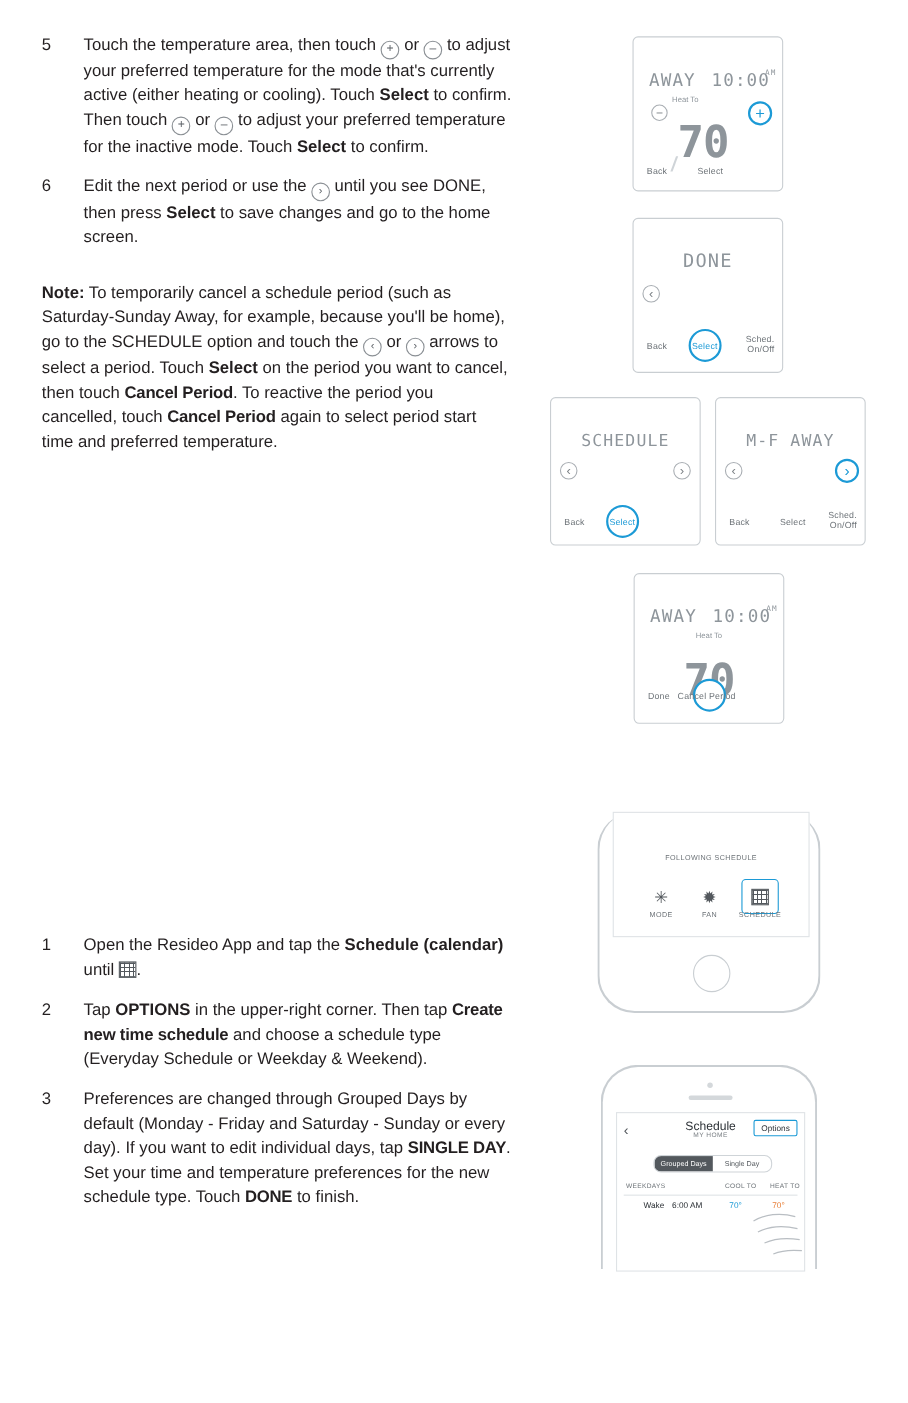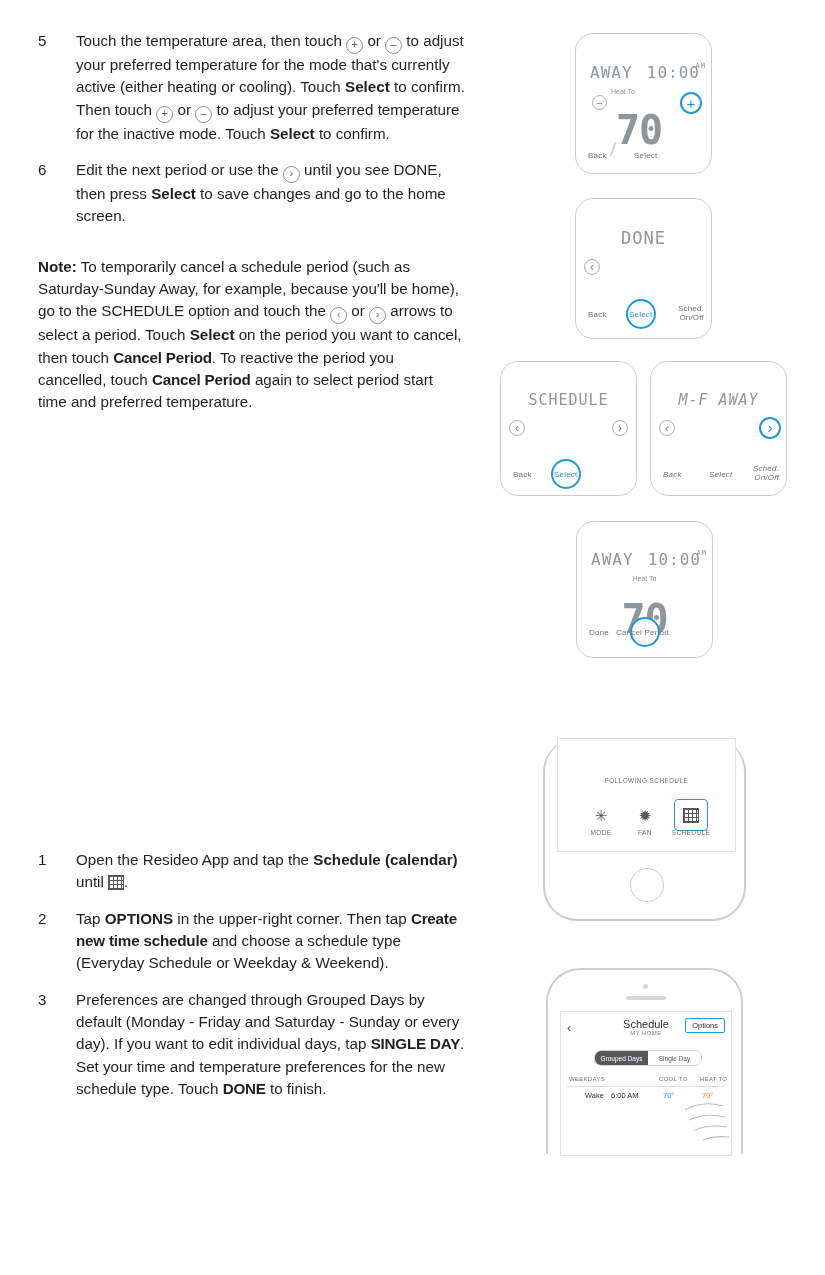--- a/index.html
+++ b/index.html
@@ -111,21 +111,21 @@
     background:
       repeating-linear-gradient(to right, #53585d 0 1px, transparent 1px 4px),
       repeating-linear-gradient(to bottom, #53585d 0 1px, transparent 1px 4px);
   }
 
   
   .device {
     position: absolute;
     background: #ffffff;
     border: 1.6px solid #c9ced2;
-    border-radius: 18px;
+    border-radius: 5px;
     box-sizing: border-box;
   }
   .dev-lcd {
     font-family: "DejaVu Sans Mono", monospace;
     color: #8e959b;
     letter-spacing: 1px;
   }
   .dev-label {
     position: absolute;
     font-size: 8px;
@@ -304,21 +304,21 @@
 
   <div class="device" style="left:500px; top:361px; width:137px; height:135px;">
     <div class="dev-lcd" style="position:absolute; left:0; right:0; top:29px; text-align:center; font-size:15px;">SCHEDULE</div>
     <div class="grey-circ" style="left:8px; top:58px; width:16px; height:16px; font-size:12px;">‹</div>
     <div class="grey-circ" style="right:8px; top:58px; width:16px; height:16px; font-size:12px;">›</div>
     <div class="dev-label" style="left:12px; top:108px;">Back</div>
     <div class="sel-pill" style="left:50px; top:97px; width:30px; height:30px;"></div>
     <div class="dev-label" style="left:53px; top:108px; color:#1c9ad6;">Select</div>
   </div>
 
-  <div class="device" style="left:650px; top:361px; width:137px; height:135px;font-style:italic;">
+  <div class="device" style="left:650px; top:361px; width:137px; height:135px;">
     <div class="dev-lcd" style="position:absolute; left:0; right:0; top:29px; text-align:center; font-size:15px;">M-F AWAY</div>
     <div class="grey-circ" style="left:8px; top:58px; width:16px; height:16px; font-size:12px;">‹</div>
     <div class="circ-btn" style="right:5px; top:55px; width:22px; height:22px; font-size:14px;">›</div>
     <div class="dev-label" style="left:12px; top:108px;">Back</div>
     <div class="dev-label" style="left:58px; top:108px;">Select</div>
     <div class="dev-label" style="right:7px; top:103px; text-align:right; line-height:1.1;">
       <div>Sched.</div>
       <div>On/Off</div>
     </div>
   </div>

